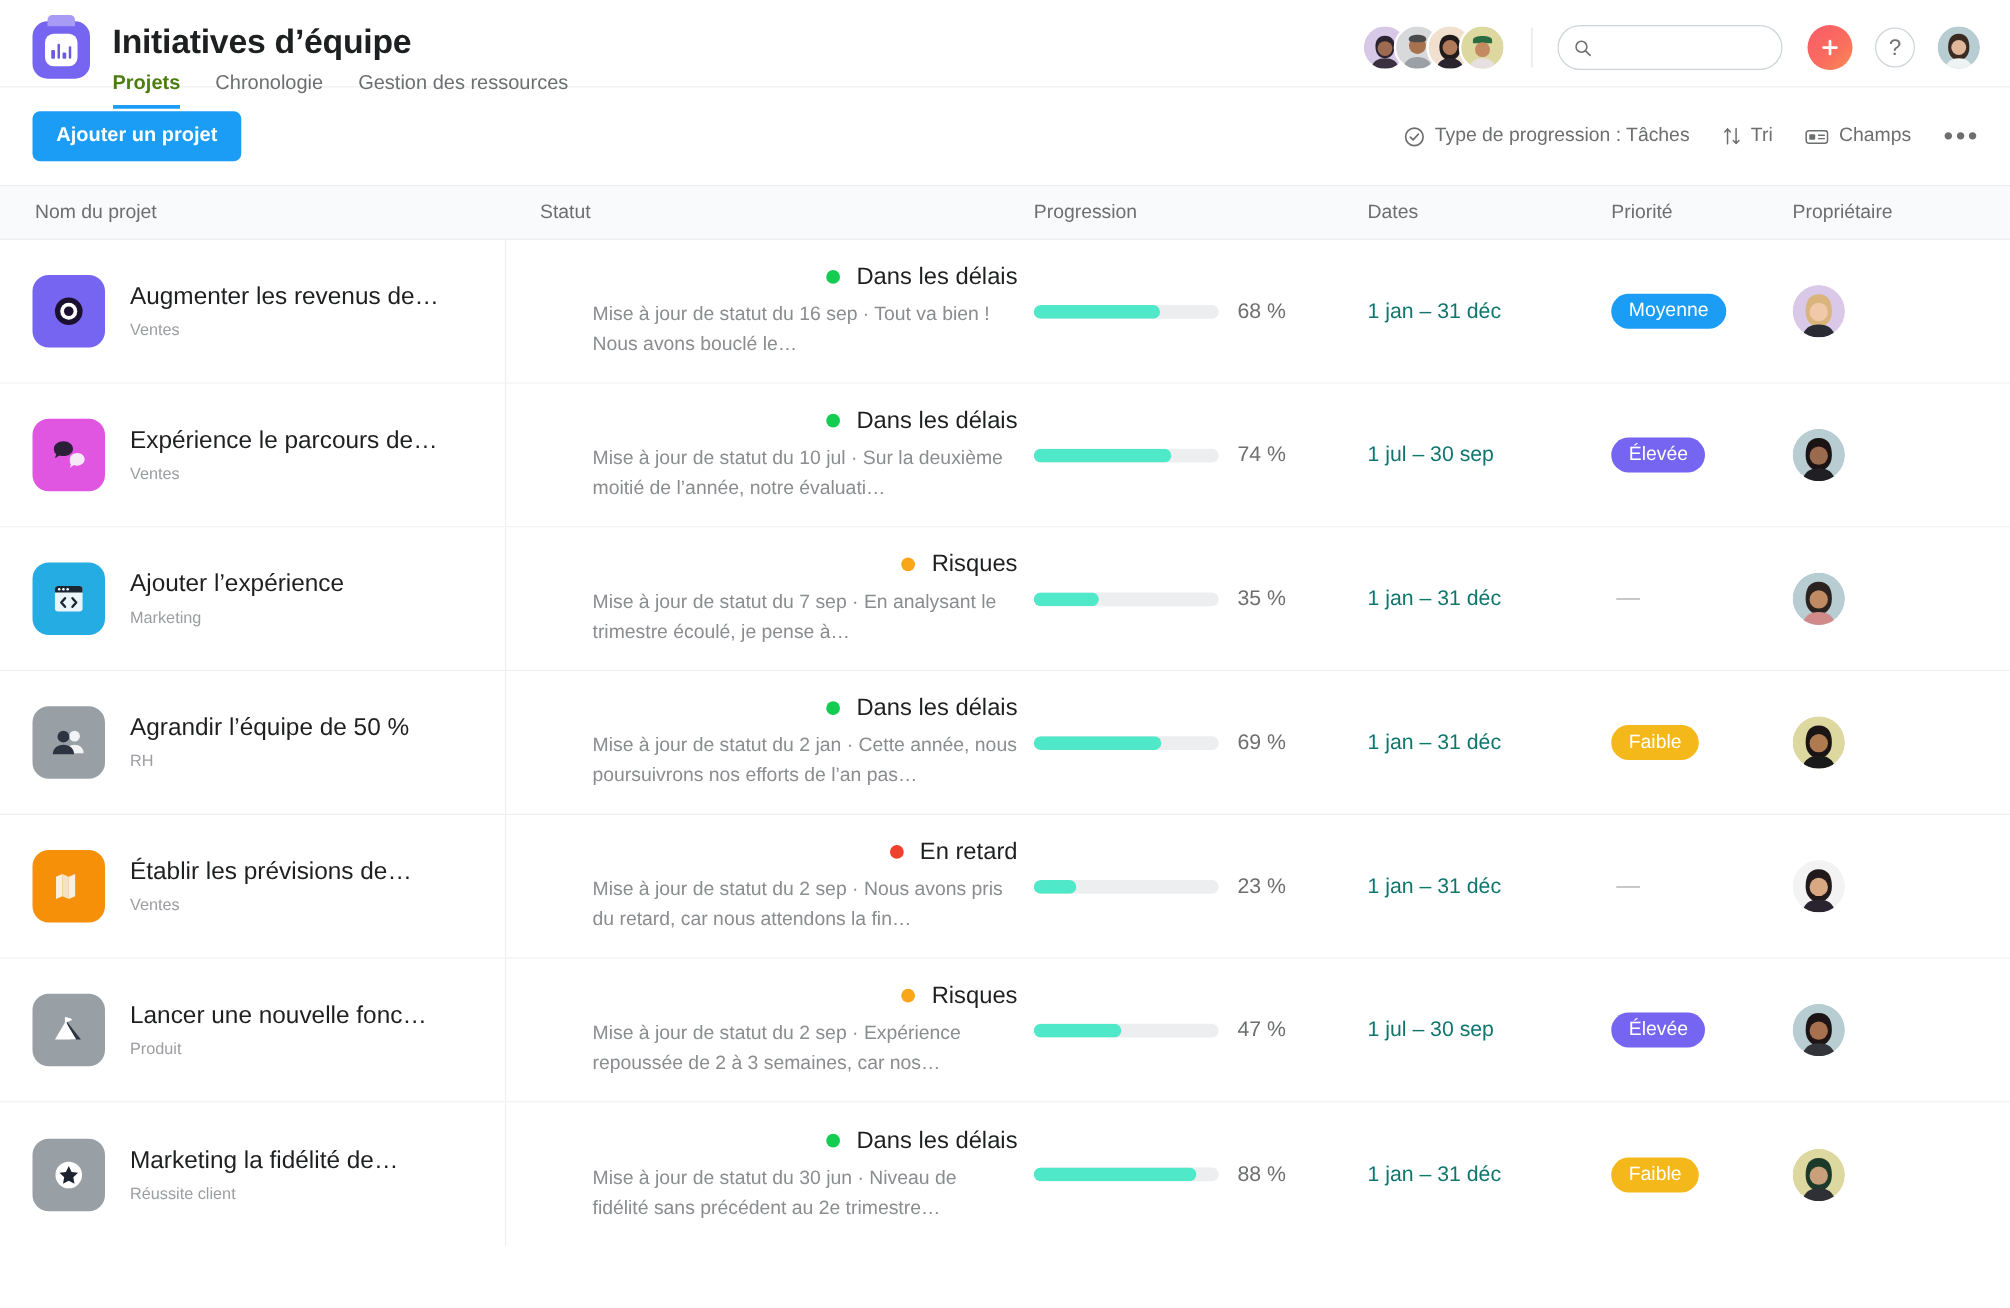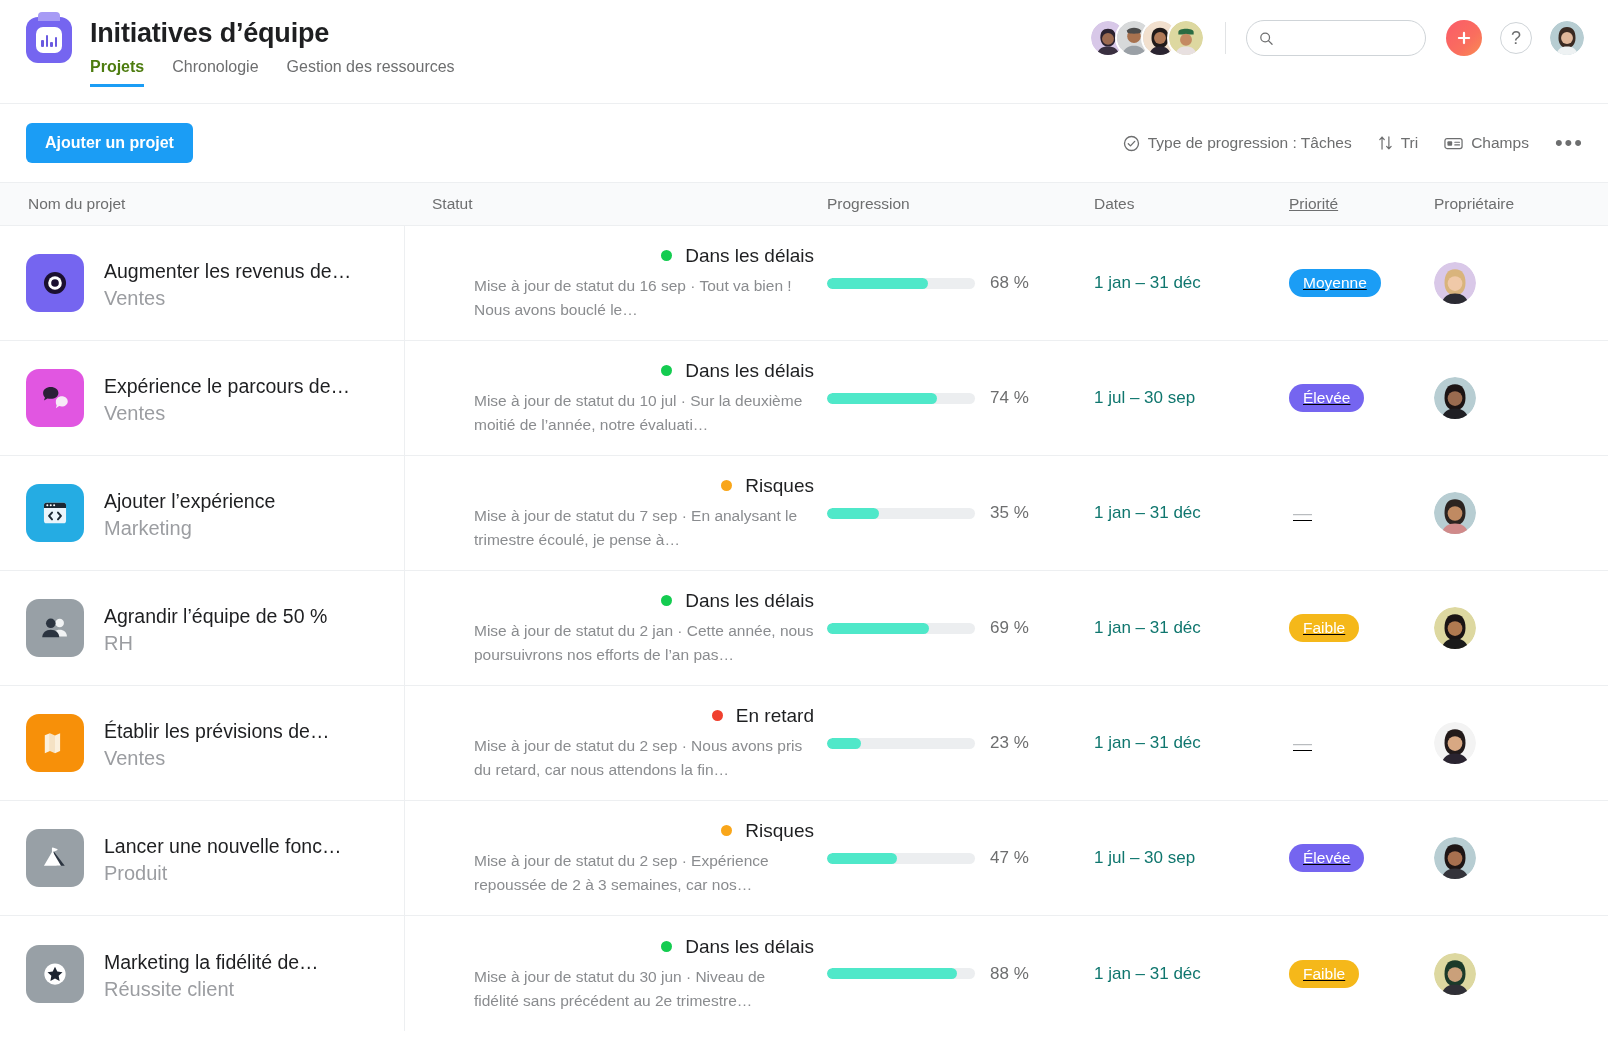--- a/index.html
+++ b/index.html
@@ -7,21 +7,21 @@
     width: 1608px; height: 1046px;
     background: #ffffff;
     font-family: "Liberation Sans", sans-serif;
     -webkit-font-smoothing: antialiased;
     overflow: hidden;
   }
 
   
   .topbar {
     position: relative;
-    height: 104px;
+    height: 70px;
     display: flex;
     align-items: flex-start;
     padding: 0 24px 0 26px;
     border-bottom: 1px solid #edeff1;
   }
   .brand-block { display: flex; align-items: flex-start; padding-top: 17px; }
   .app-logo {
     width: 46px; height: 46px;
     border-radius: 12px;
     background: #7565f0;
@@ -193,21 +193,21 @@
     border-bottom: 1px solid #edeff1;
     background: #fff;
   }
   .row:last-child { border-bottom: none; }
 
   .c-name   { width: 404px; flex: 0 0 404px; padding-left: 26px; display: flex; align-items: center; }
   .c-status { width: 410px; flex: 0 0 410px; padding-left: 28px; display: flex; align-items: center;
               border-left: 1px solid #edeff1; }
   .c-prog   { width: 275px; flex: 0 0 275px; padding-left: 13px; display: flex; align-items: center; }
   .c-dates  { width: 200px; flex: 0 0 200px; padding-left: 5px; display: flex; align-items: center; }
-  .c-prio   { width: 145px; flex: 0 0 145px; display: flex; align-items: center; text-decoration: underline; }
+  .c-prio   { width: 145px; flex: 0 0 145px; display: flex; align-items: center; }
   .c-owner  { flex: 1 1 auto; display: flex; align-items: center; }
 
   .thead .c-status { border-left: none; }
   .thead .c-name   { padding-left: 28px; }
   .thead .c-status { padding-left: 28px; }
   .thead .c-prog   { padding-left: 13px; }
   .thead .c-dates  { padding-left: 5px; }
 
   .proj-icon {
     width: 58px; height: 58px;
@@ -216,21 +216,21 @@
     margin-right: 20px;
     display: flex; align-items: center; justify-content: center;
   }
   .proj-text { display: flex; flex-direction: column; gap: 6px; min-width: 0; }
   .proj-name {
     font-size: 19.5px;
     color: #1e1f21;
     line-height: 24px;
     white-space: nowrap;
   }
-  .proj-team { font-size: 20px; color: #9b9da1; line-height: 18px; }
+  .proj-team { font-size: 13px; color: #9b9da1; line-height: 18px; }
 
   .status-wrap { display: flex; flex-direction: column; gap: 7px; width: 100%; align-items: flex-end; }
   .status-line { display: flex; align-items: center; gap: 13px; }
   .dot { width: 11px; height: 11px; border-radius: 50%; flex: 0 0 auto; }
   .status-label { font-size: 19px; color: #1e1f21; line-height: 23px; }
   .status-note {
     font-size: 15.5px;
     color: #8a8c8f;
     line-height: 24px;
     max-width: 340px;

